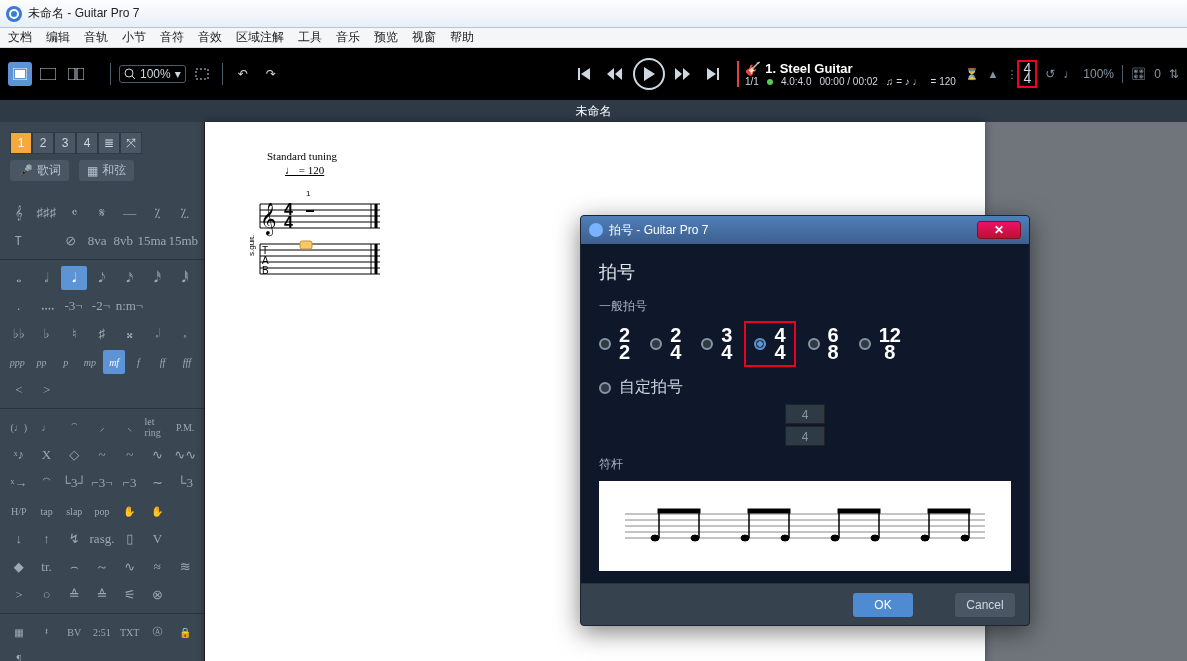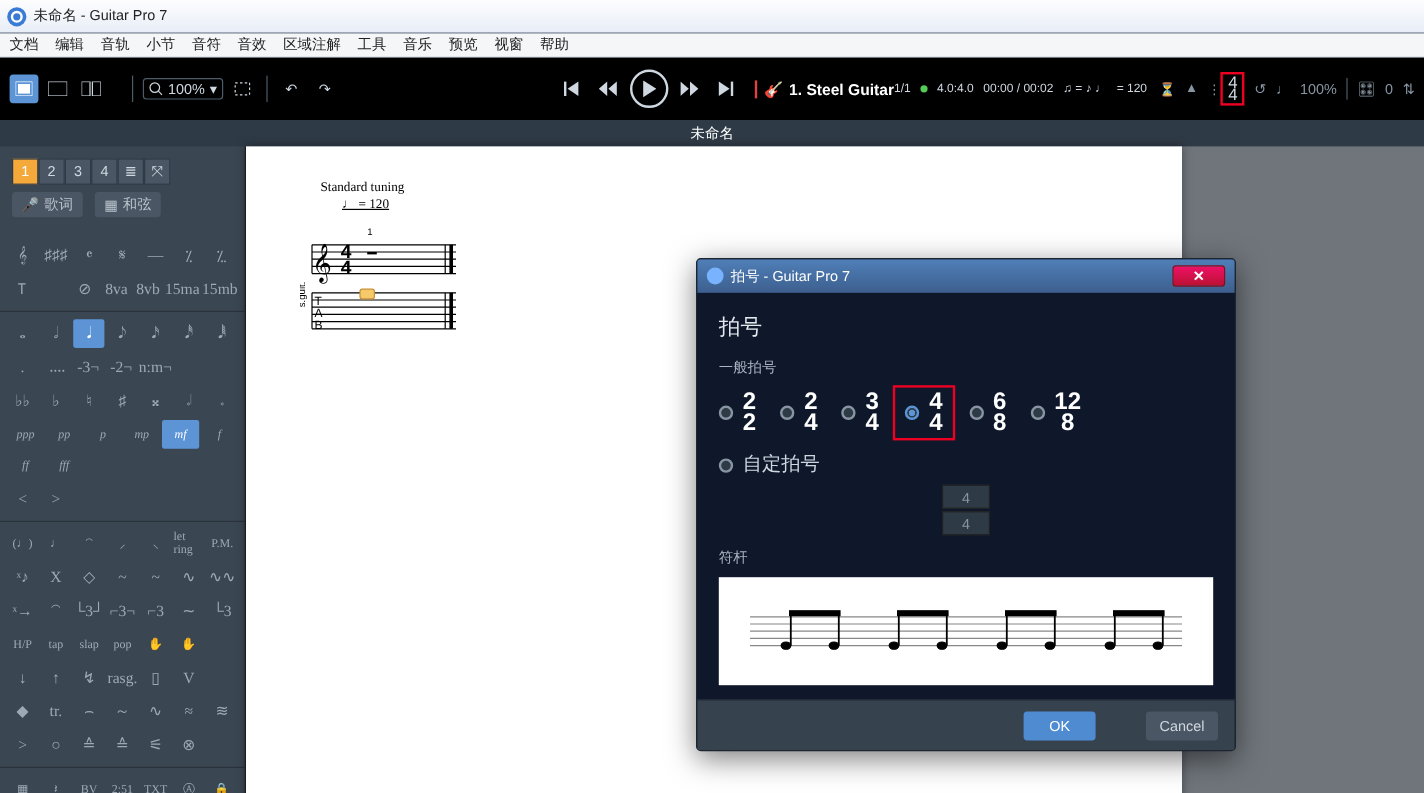--- a/index.html
+++ b/index.html
@@ -20,21 +20,21 @@
 .tb-btn { width: 24px; height: 24px; display:flex; align-items:center; justify-content:center; border-radius:3px; }
 .tb-btn.active { background:#5c94d6; color:#fff; }
 .zoom-ctrl { display:flex; align-items:center; border:1px solid #4c5b68; border-radius:3px; padding:1px 4px; gap:4px;}
 .divider-v { width:1px; height:22px; background:#4c5b68; margin:0 8px; }
 
 
 .transport { display:flex; align-items:center; gap:6px; margin-left:auto; }
 .play-btn { width:32px; height:32px; border:2px solid #cfd8e0; border-radius:50%; display:flex; align-items:center; justify-content:center;}
 
 
-.trackinfo { display:flex; flex-direction:row; margin-left:12px; border-left:2px solid #d44; padding-left:6px; color:#cfd8e0; font-size:11px; min-width:180px;}
+.trackinfo { display:flex; flex-direction:column; margin-left:12px; border-left:2px solid #d44; padding-left:6px; color:#cfd8e0; font-size:11px; min-width:180px;}
 .trackinfo .row1{ font-weight:bold; color:#fff; font-size:13px; }
 .trackinfo .row2{ display:flex; gap:8px; align-items:center; font-size:10px;}
 .green-dot{ width:6px; height:6px; background:#5c5; border-radius:50%; display:inline-block;}
 
 .topright { display:flex; align-items:center; gap:8px; margin-left:10px; color:#8795a3; font-size:11px;}
 .ts-highlight{ border:2px solid #e02; padding:2px 4px; font-family:serif; font-size:14px; color:#cfd8e0;}
 .right-tools{ display:flex; align-items:center; gap:8px; margin-left:8px; color:#8795a3;}
 
 
 .doc-title-bar{ height:22px; background:#2e3a46; color:#fff; text-align:center; font-size:12px; line-height:22px;}
@@ -273,21 +273,21 @@
         </div>
         <div class="palette-grid">
           <div class="pg-cell">♭♭</div>
           <div class="pg-cell">♭</div>
           <div class="pg-cell">♮</div>
           <div class="pg-cell">♯</div>
           <div class="pg-cell">𝄪</div>
           <div class="pg-cell">𝆹𝅥</div>
           <div class="pg-cell">𝆹</div>
         </div>
-        <div class="palette-grid" style="grid-template-columns: repeat(6, 1fr);">
+        <div class="palette-grid" style="grid-template-columns: repeat(8, 1fr);">
           <div class="pg-cell italic small">ppp</div>
           <div class="pg-cell italic small">pp</div>
           <div class="pg-cell italic small">p</div>
           <div class="pg-cell italic small">mp</div>
           <div class="pg-cell sel italic small">mf</div>
           <div class="pg-cell italic small">f</div>
           <div class="pg-cell italic small">ff</div>
           <div class="pg-cell italic small">fff</div>
         </div>
         <div class="palette-grid">

